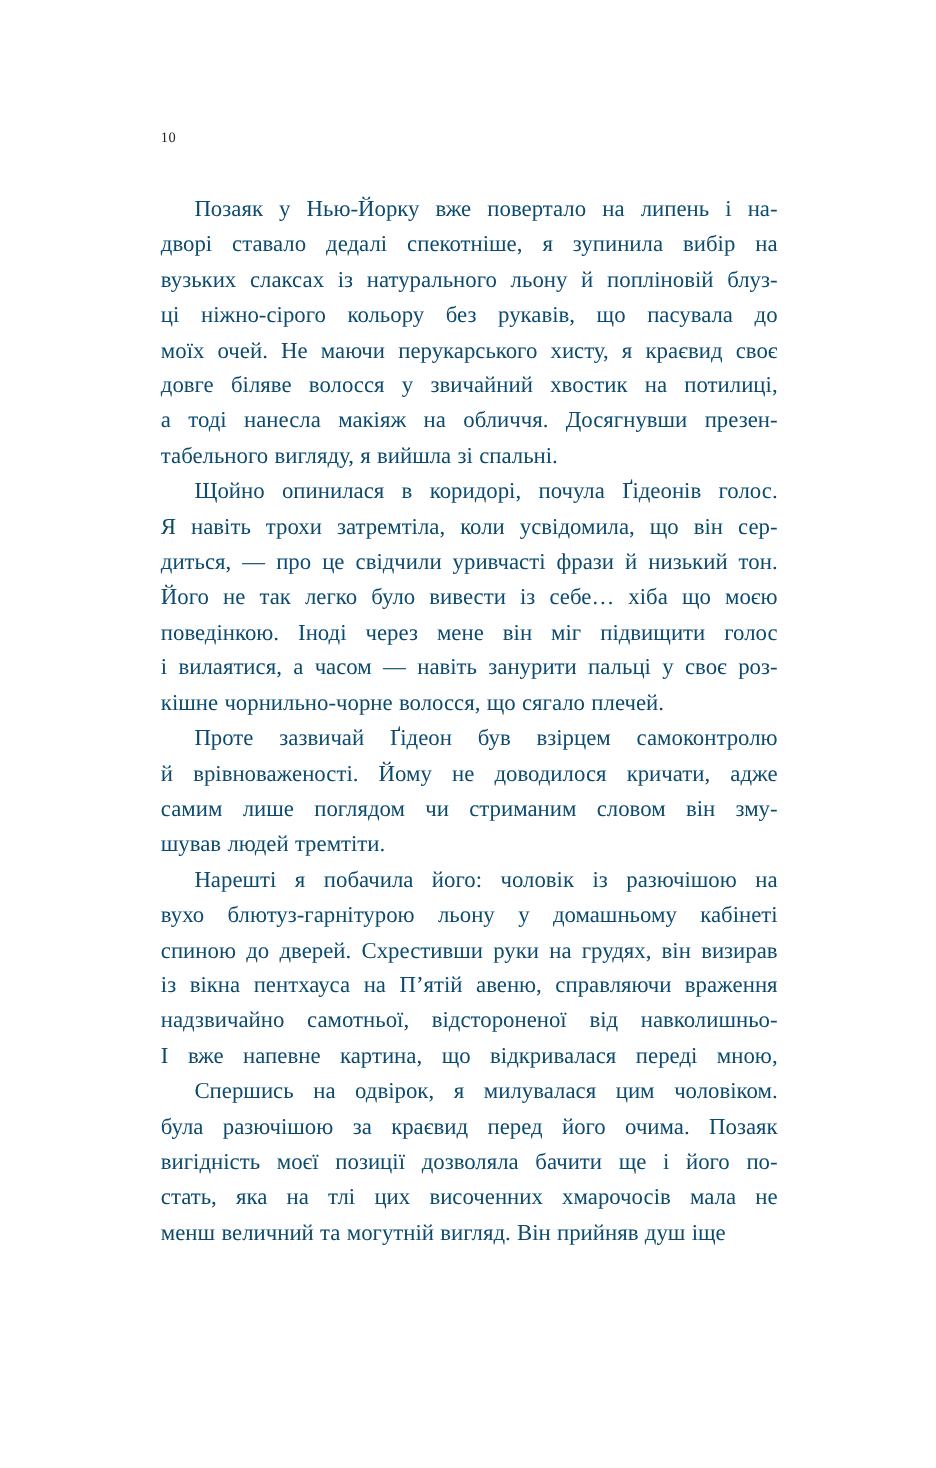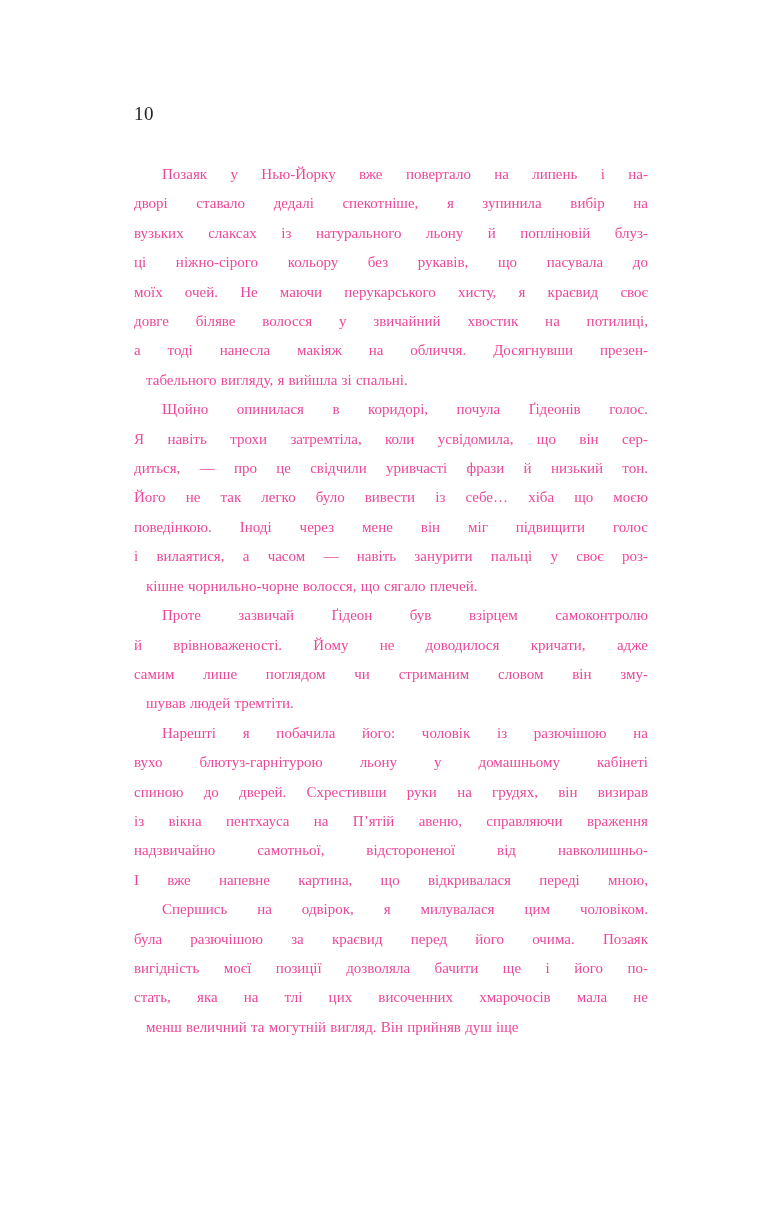--- a/index.html
+++ b/index.html
@@ -17,50 +17,49 @@
   }
   .page {
     position: absolute;
     inset: 0;
     background: #ffffff;
   }
   .page-number {
     position: absolute;
     left: 134px;
     top: 103px;
-    font-size: 19px;
+    font-size: 12px;
     line-height: 22px;
     color: #222222;
     letter-spacing: 0.5px;
   }
   .text-block {
     position: absolute;
     left: 134px;
     top: 160px;
     width: 514px;
   }
   .paragraph {
     margin: 0;
     padding: 0;
   }
   .line {
-    font-size: 15px;
+    font-size: 19px;
     line-height: 29.4px;
     text-align: justify;
     text-align-last: justify;
-    color: #ec4899;
+    color: #0c4a6e;
     white-space: normal;
     word-spacing: 0.5px;
   }
   .line.first {
     text-indent: 28px;
   }
   .line.last {
     text-align-last: left;
-    margin-left: 12px;
   }
 </style>
 </head>
 <body>
 
 <div class="page">
   <div class="page-number">10</div>
   <div class="text-block" id="text-block">
       <div class="paragraph">
         <div class="line first">Позаяк у Нью-Йорку вже повертало на липень і на-</div>

